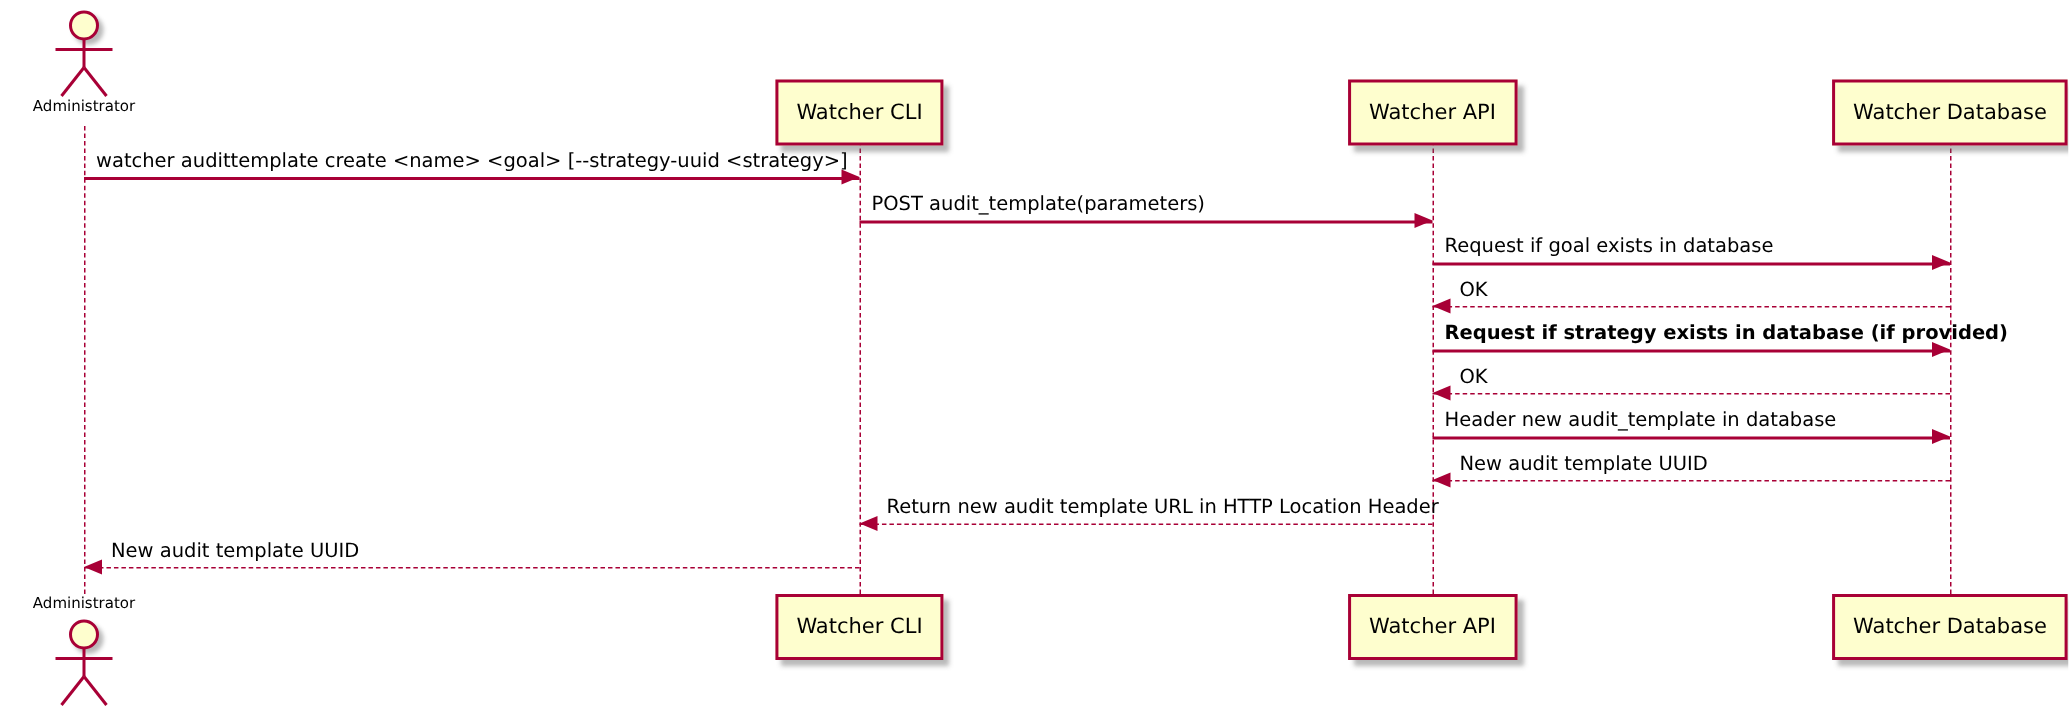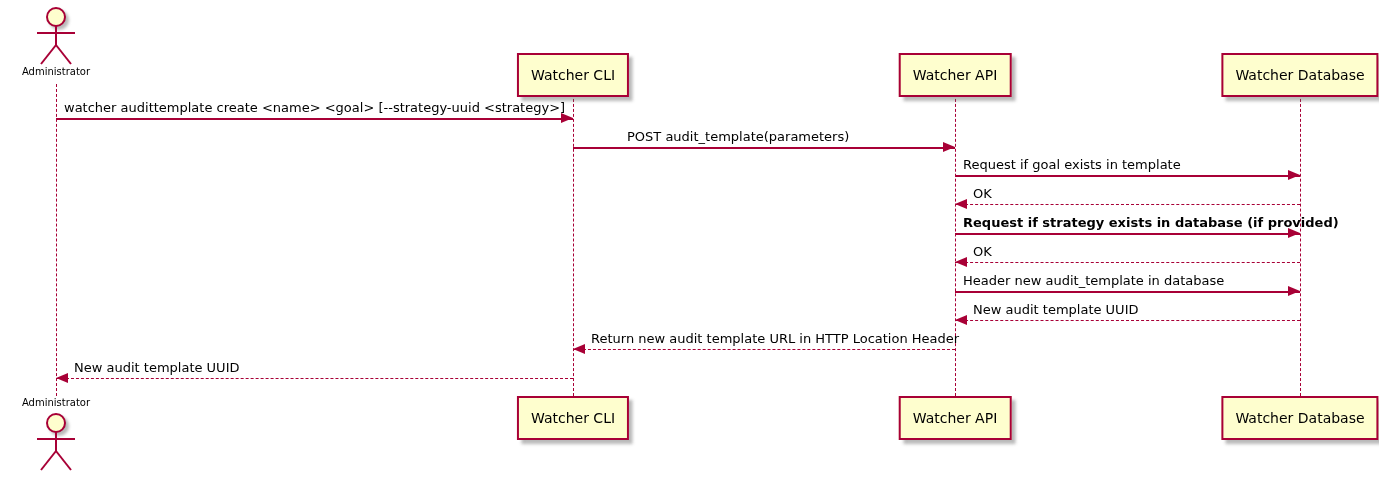--- a/index.html
+++ b/index.html
@@ -99,24 +99,24 @@
       <div class="pbox" style="left: 573px; top: 53px;">Watcher CLI</div>
       <div class="pbox" style="left: 573px; top: 396px;">Watcher CLI</div>
       <div class="pbox" style="left: 955px; top: 53px;">Watcher API</div>
       <div class="pbox" style="left: 955px; top: 396px;">Watcher API</div>
       <div class="pbox" style="left: 1300px; top: 53px;">Watcher Database</div>
       <div class="pbox" style="left: 1300px; top: 396px;">Watcher Database</div>
       <div class="msg-line solid" style="left: 56px; top: 118px; width: 517px;"></div>
       <div class="msg-label" style="left: 64px; top: 100px;">watcher audittemplate create &lt;name&gt; &lt;goal&gt; [--strategy-uuid &lt;strategy&gt;]</div>
       <div class="ah right" style="left: 561px; top: 113px;"></div>
       <div class="msg-line solid" style="left: 573px; top: 147px; width: 382px;"></div>
-      <div class="msg-label" style="left: 581px; top: 129px; margin-left: 46px;">POST audit_template(parameters)</div>
+      <div class="msg-label" style="left: 581px; top: 129px;">POST audit_template(parameters)</div>
       <div class="ah right" style="left: 943px; top: 142px;"></div>
       <div class="msg-line solid" style="left: 955px; top: 175px; width: 345px;"></div>
-      <div class="msg-label" style="left: 963px; top: 157px;">Request if goal exists in template</div>
+      <div class="msg-label" style="left: 963px; top: 157px;">Request if goal exists in database</div>
       <div class="ah right" style="left: 1288px; top: 170px;"></div>
       <div class="msg-line dashed" style="left: 955px; top: 204px; width: 345px;"></div>
       <div class="msg-label" style="left: 973px; top: 186px;">OK</div>
       <div class="ah left" style="left: 955px; top: 199px;"></div>
       <div class="msg-line solid" style="left: 955px; top: 233px; width: 345px;"></div>
       <div class="msg-label" style="left: 963px; top: 215px; font-weight: bold;">Request if strategy exists in database (if provided)</div>
       <div class="ah right" style="left: 1288px; top: 228px;"></div>
       <div class="msg-line dashed" style="left: 955px; top: 262px; width: 345px;"></div>
       <div class="msg-label" style="left: 973px; top: 244px;">OK</div>
       <div class="ah left" style="left: 955px; top: 257px;"></div>

